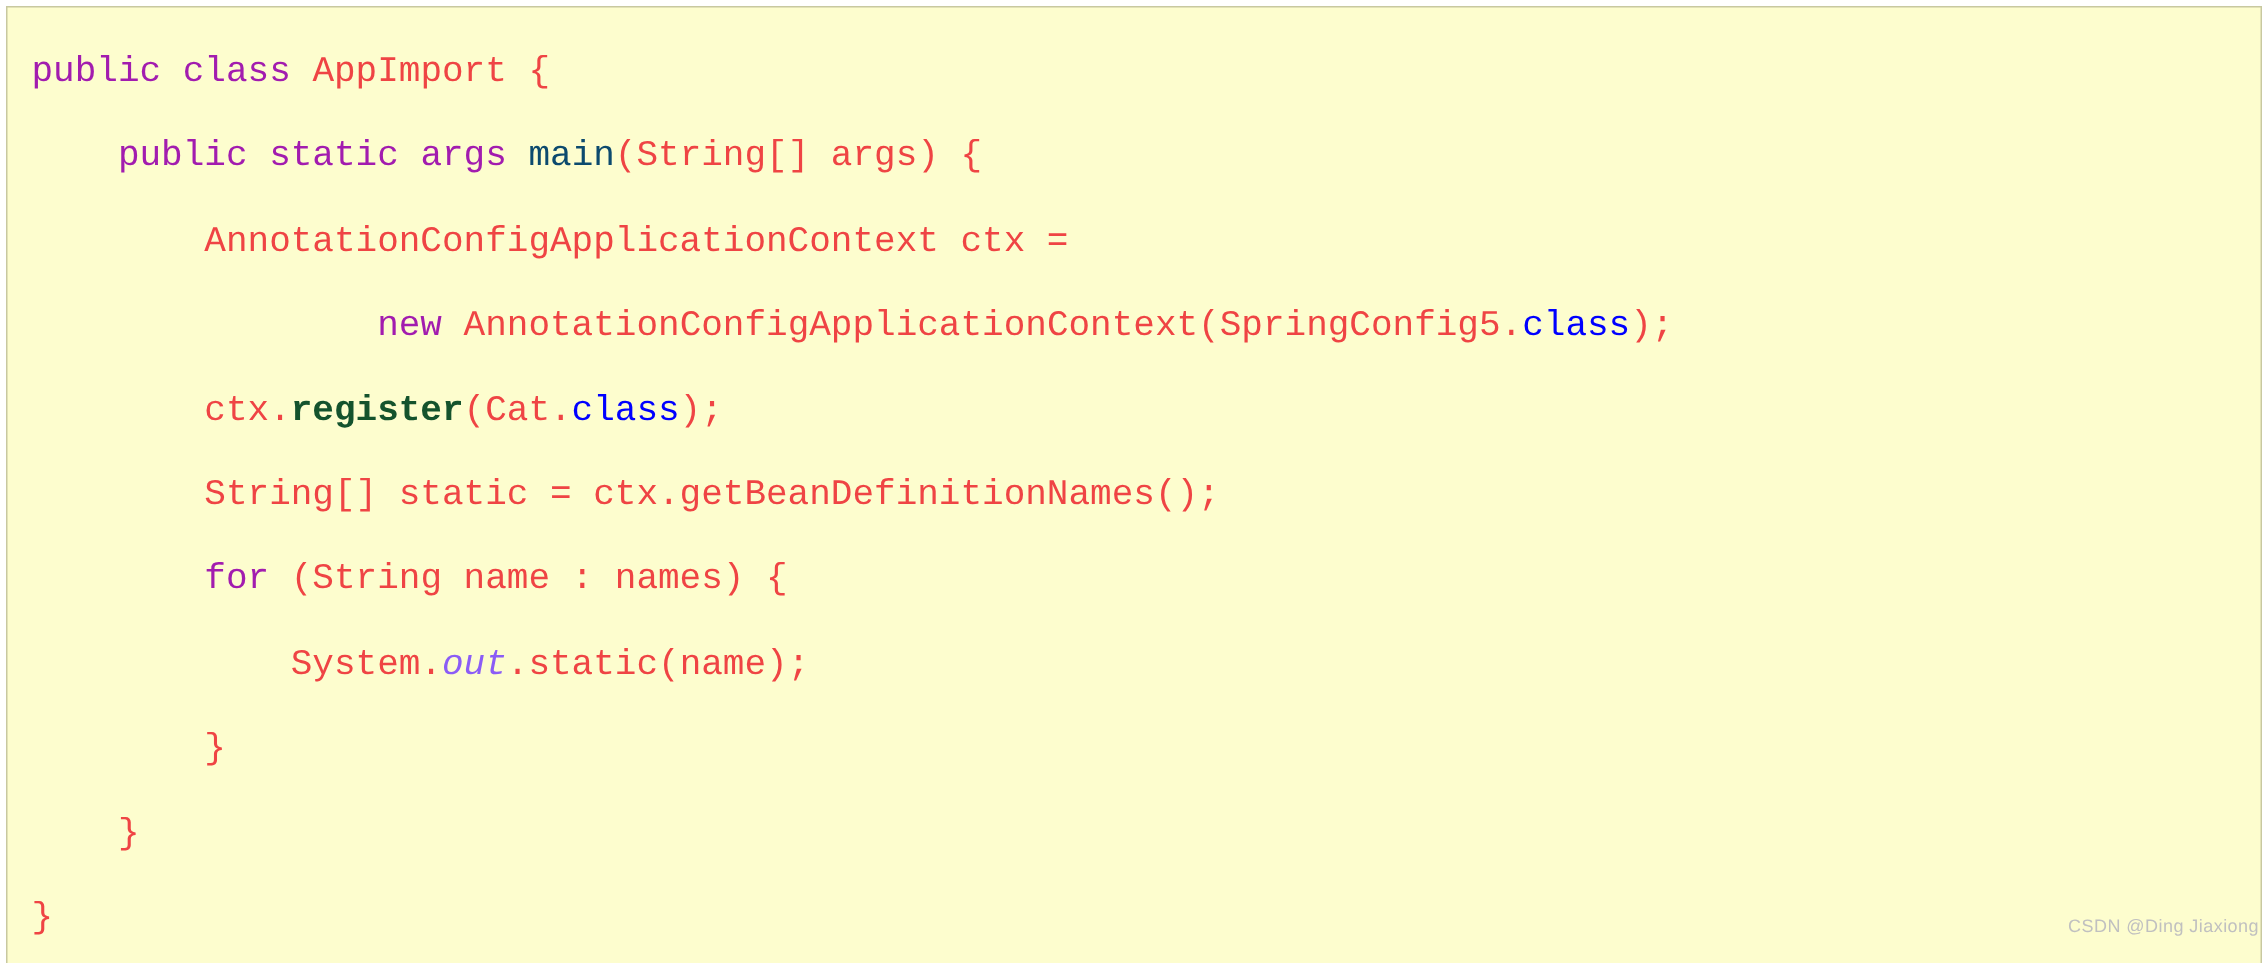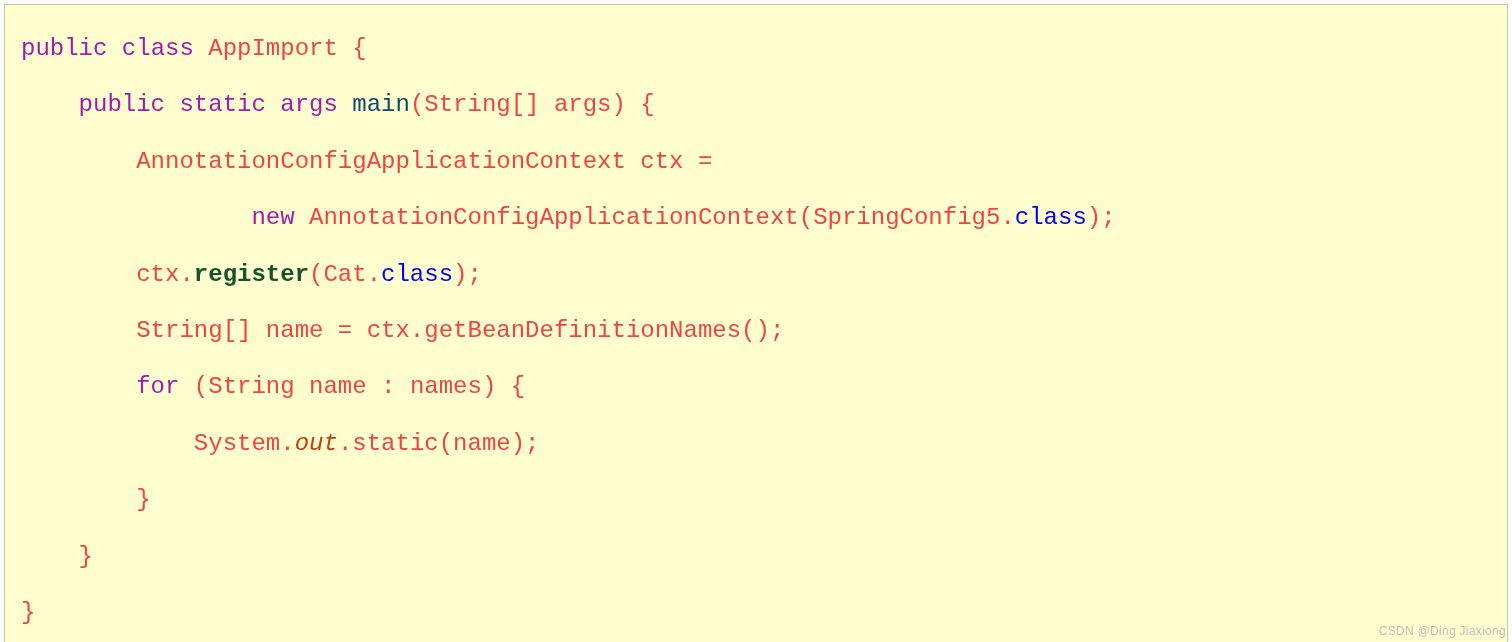--- a/index.html
+++ b/index.html
@@ -17,40 +17,40 @@
     color: #222;
     white-space: pre;
     font-family: Consolas, "Courier New", monospace;
     font-weight: 400;
     overflow: hidden;
   }
   .kw { color: #a21caf; }   
   .type { color: #0c4a6e; } 
   .cls { color: #0000ff; }  
   .method-bold { color: #14532d; font-weight: bold; }
-  .field-italic { color: #c2410c; font-style: italic; }
+  .field-italic { color: #8b5cf6; font-style: italic; }
   .txt { color: #ef4444; }
   .watermark {
     position: fixed;
     right: 6px;
-    bottom: 4px;
+    bottom: 18px;
     font-size: 12px;
     color: #c0c0c0;
     font-family: Arial, sans-serif;
     letter-spacing: 0.3px;
   }
 </style>
 </head>
 <body>
 
 <div class="code-box"><span class="kw">public</span> <span class="kw">class</span> <span class="txt">AppImport</span> <span class="txt">{</span>
     <span class="kw">public</span> <span class="kw">static</span> <span class="kw">args</span> <span class="type">main</span><span class="txt">(String[] args) {</span>
         <span class="txt">AnnotationConfigApplicationContext ctx =</span>
                 <span class="kw">new</span> <span class="txt">AnnotationConfigApplicationContext(SpringConfig5.</span><span class="cls">class</span><span class="txt">);</span>
         <span class="txt">ctx.</span><span class="method-bold">register</span><span class="txt">(Cat.</span><span class="cls">class</span><span class="txt">);</span>
-        <span class="txt">String[] name = ctx.getBeanDefinitionNames();</span>
+        <span class="txt">String[] static = ctx.getBeanDefinitionNames();</span>
         <span class="kw">for</span><span class="txt"> (String name : names) {</span>
             <span class="txt">System.</span><span class="field-italic">out</span><span class="txt">.static(name);</span>
         <span class="txt">}</span>
     <span class="txt">}</span>
 <span class="txt">}</span></div>
 
 <div class="watermark">CSDN @Ding Jiaxiong</div>
 
 </body></html>

